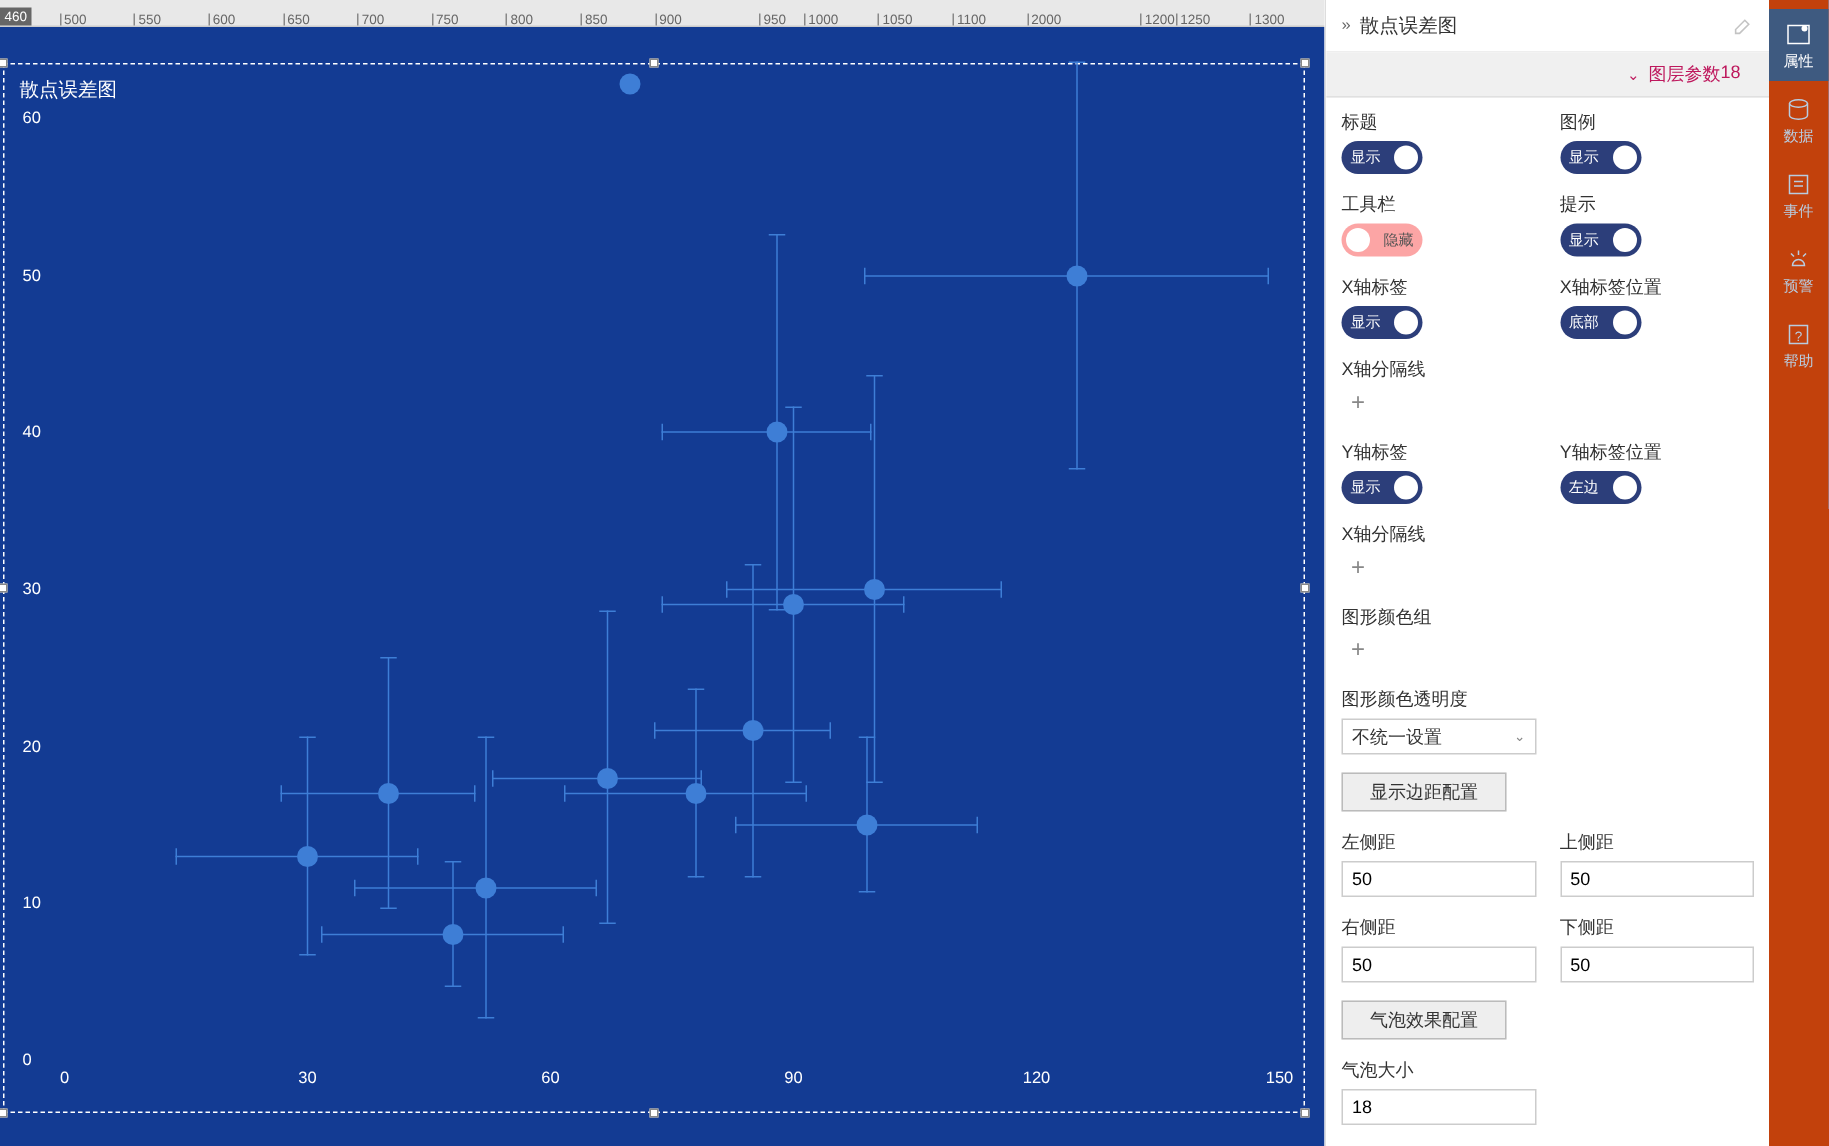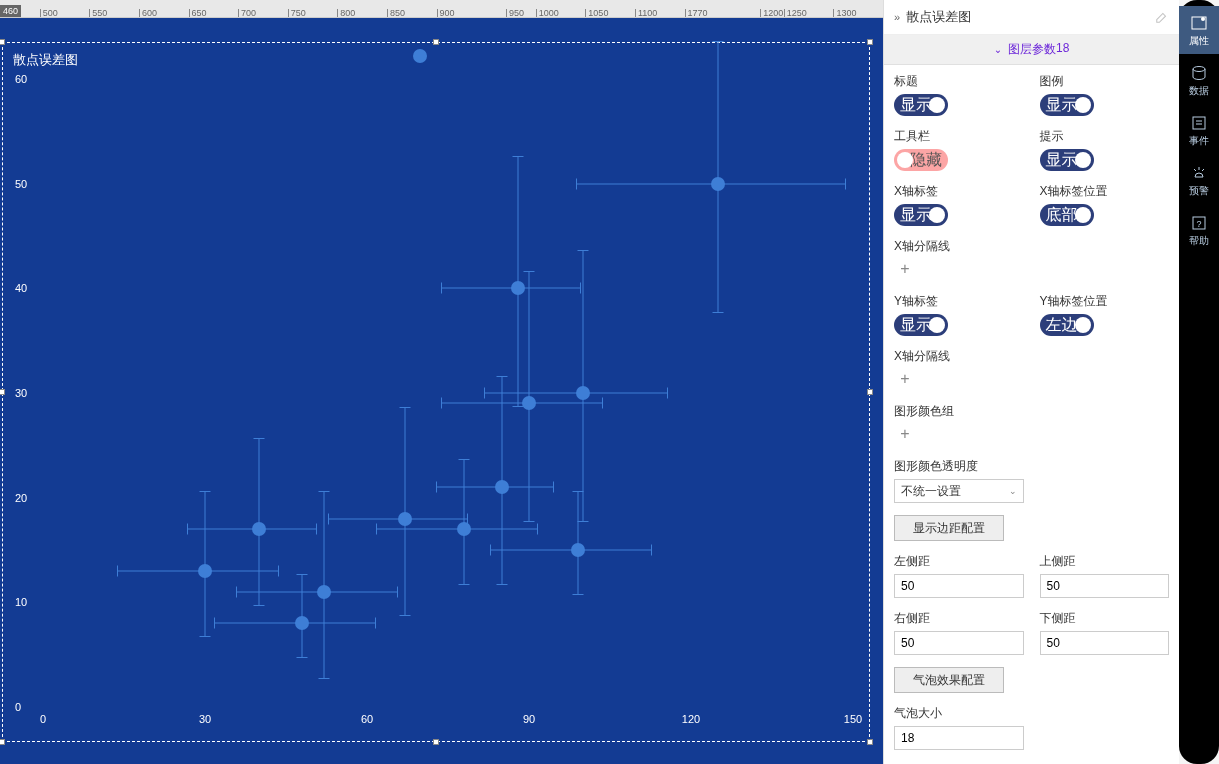--- a/index.html
+++ b/index.html
@@ -23,39 +23,39 @@
 .pt .ev::before { top: 0; } .pt .ev::after { bottom: 0; }
 .pt .eh { position: absolute; top: 50%; height: 1px; background: #3e7ed6; transform: translateY(-50%); }
 .pt .eh::before, .pt .eh::after { content: ""; position: absolute; top: -5px; height: 11px; width: 1px; background: #3e7ed6; }
 .pt .eh::before { left: 0; } .pt .eh::after { right: 0; }
 
 .props-panel { width: 296px; background: #fff; border-left: 1px solid #ddd; display: flex; flex-direction: column; overflow-y: auto; }
 .props-header { padding: 8px 10px; display: flex; align-items: center; gap: 6px; border-bottom: 1px solid #eee; }
 .props-header .collapse { font-size: 11px; color: #666; }
 .props-header .title { font-size: 13px; color: #333; flex: 1; }
 .props-header .edit { width: 14px; height: 14px; opacity: .5; }
-.section-header { padding: 6px 0; background: #f0f0f0; display: flex; justify-content: center; font-size: 12px; color: #6d28d9; border-bottom: 1px solid #e0e0e0; }
+.section-header { padding: 6px 19px; background: #f0f0f0; display: flex; justify-content: flex-end; font-size: 12px; color: #be185d; border-bottom: 1px solid #e0e0e0; }
 .section-header .chev { margin-right: 6px; font-size: 10px; }
 .params { padding: 8px 10px 18px; display: grid; grid-template-columns: 1fr 1fr; gap: 12px 16px; }
 .field { display: flex; flex-direction: column; gap: 4px; }
 .field.full { grid-column: 1 / -1; }
 .field-label { font-size: 12px; color: #333; }
-.toggle { width: 54px; height: 22px; border-radius: 11px; position: relative; display: inline-flex; align-items: center; font-size: 16px; color: #fff; }
+.toggle { width: 54px; height: 22px; border-radius: 11px; position: relative; display: inline-flex; align-items: center; font-size: 10px; color: #fff; }
 .toggle.on { background: #2c3e7a; justify-content: flex-start; padding-left: 6px; }
 .toggle.off { background: #fca5a5; justify-content: flex-end; padding-right: 6px; color: #555; }
 .toggle .knob { width: 16px; height: 16px; border-radius: 50%; background: #fff; position: absolute; top: 3px; }
 .toggle.on .knob { right: 3px; }
 .toggle.off .knob { left: 3px; }
 .add-btn { width: 22px; height: 22px; font-size: 16px; color: #888; text-align: center; line-height: 20px; cursor: pointer; }
 .select, .text-input { width: 100%; height: 24px; border: 1px solid #ccc; padding: 0 6px; font-size: 12px; background: #fff; }
 .select { display: flex; align-items: center; justify-content: space-between; }
 .select .caret { font-size: 9px; color: #888; }
 .btn-wide { grid-column: 1 / -1; height: 26px; border: 1px solid #bbb; background: #eee; font-size: 12px; display: flex; align-items: center; justify-content: center; cursor: pointer; width: 110px; }
 
-.right-rail { width: 40px; background: #000000; display: flex; flex-direction: column; align-items: center; padding-top: 6px; gap: 2px; border-radius: 18px; }
+.right-rail { width: 40px; background: #c2410c; display: flex; flex-direction: column; align-items: center; padding-top: 6px; gap: 2px; }
 .rail-item { width: 40px; padding: 8px 0 6px; display: flex; flex-direction: column; align-items: center; gap: 2px; color: #b8cce0; font-size: 10px; cursor: pointer; }
 .rail-item.active { background: #3e5a80; color: #fff; }
 .rail-item .ic { width: 18px; height: 18px; display: flex; align-items: center; justify-content: center; }
 </style>
 </head>
 <body>
 
 <div class="canvas-area">
   <div class="ruler-h">
     <span class="coord">460</span>
@@ -65,21 +65,21 @@
       <span class="tick" style="left: 188.506px;">650</span>
       <span class="tick" style="left: 238.112px;">700</span>
       <span class="tick" style="left: 287.719px;">750</span>
       <span class="tick" style="left: 337.326px;">800</span>
       <span class="tick" style="left: 386.933px;">850</span>
       <span class="tick" style="left: 436.539px;">900</span>
       <span class="tick" style="left: 506px; margin-top: 48px;">950</span>
       <span class="tick" style="left: 535.753px;">1000</span>
       <span class="tick" style="left: 585.36px;">1050</span>
       <span class="tick" style="left: 634.966px;">1100</span>
-      <span class="tick" style="left: 684.573px;">1770</span>
+      <span class="tick" style="left: 684.573px;">2000</span>
       <span class="tick" style="left: 734.18px; margin-left: 26px;">1200</span>
       <span class="tick" style="left: 783.787px;">1250</span>
       <span class="tick" style="left: 833.393px;">1300</span>
     </div>
   <div class="canvas-inner">
     <div class="chart-widget">
       <div class="sel-handle" style="left:-4px;top:-4px"></div>
         <div class="sel-handle" style="right:-4px;top:-4px"></div>
       <div class="sel-handle" style="left:-4px;bottom:-4px"></div>
         <div class="sel-handle" style="right:-4px;bottom:-4px"></div>

